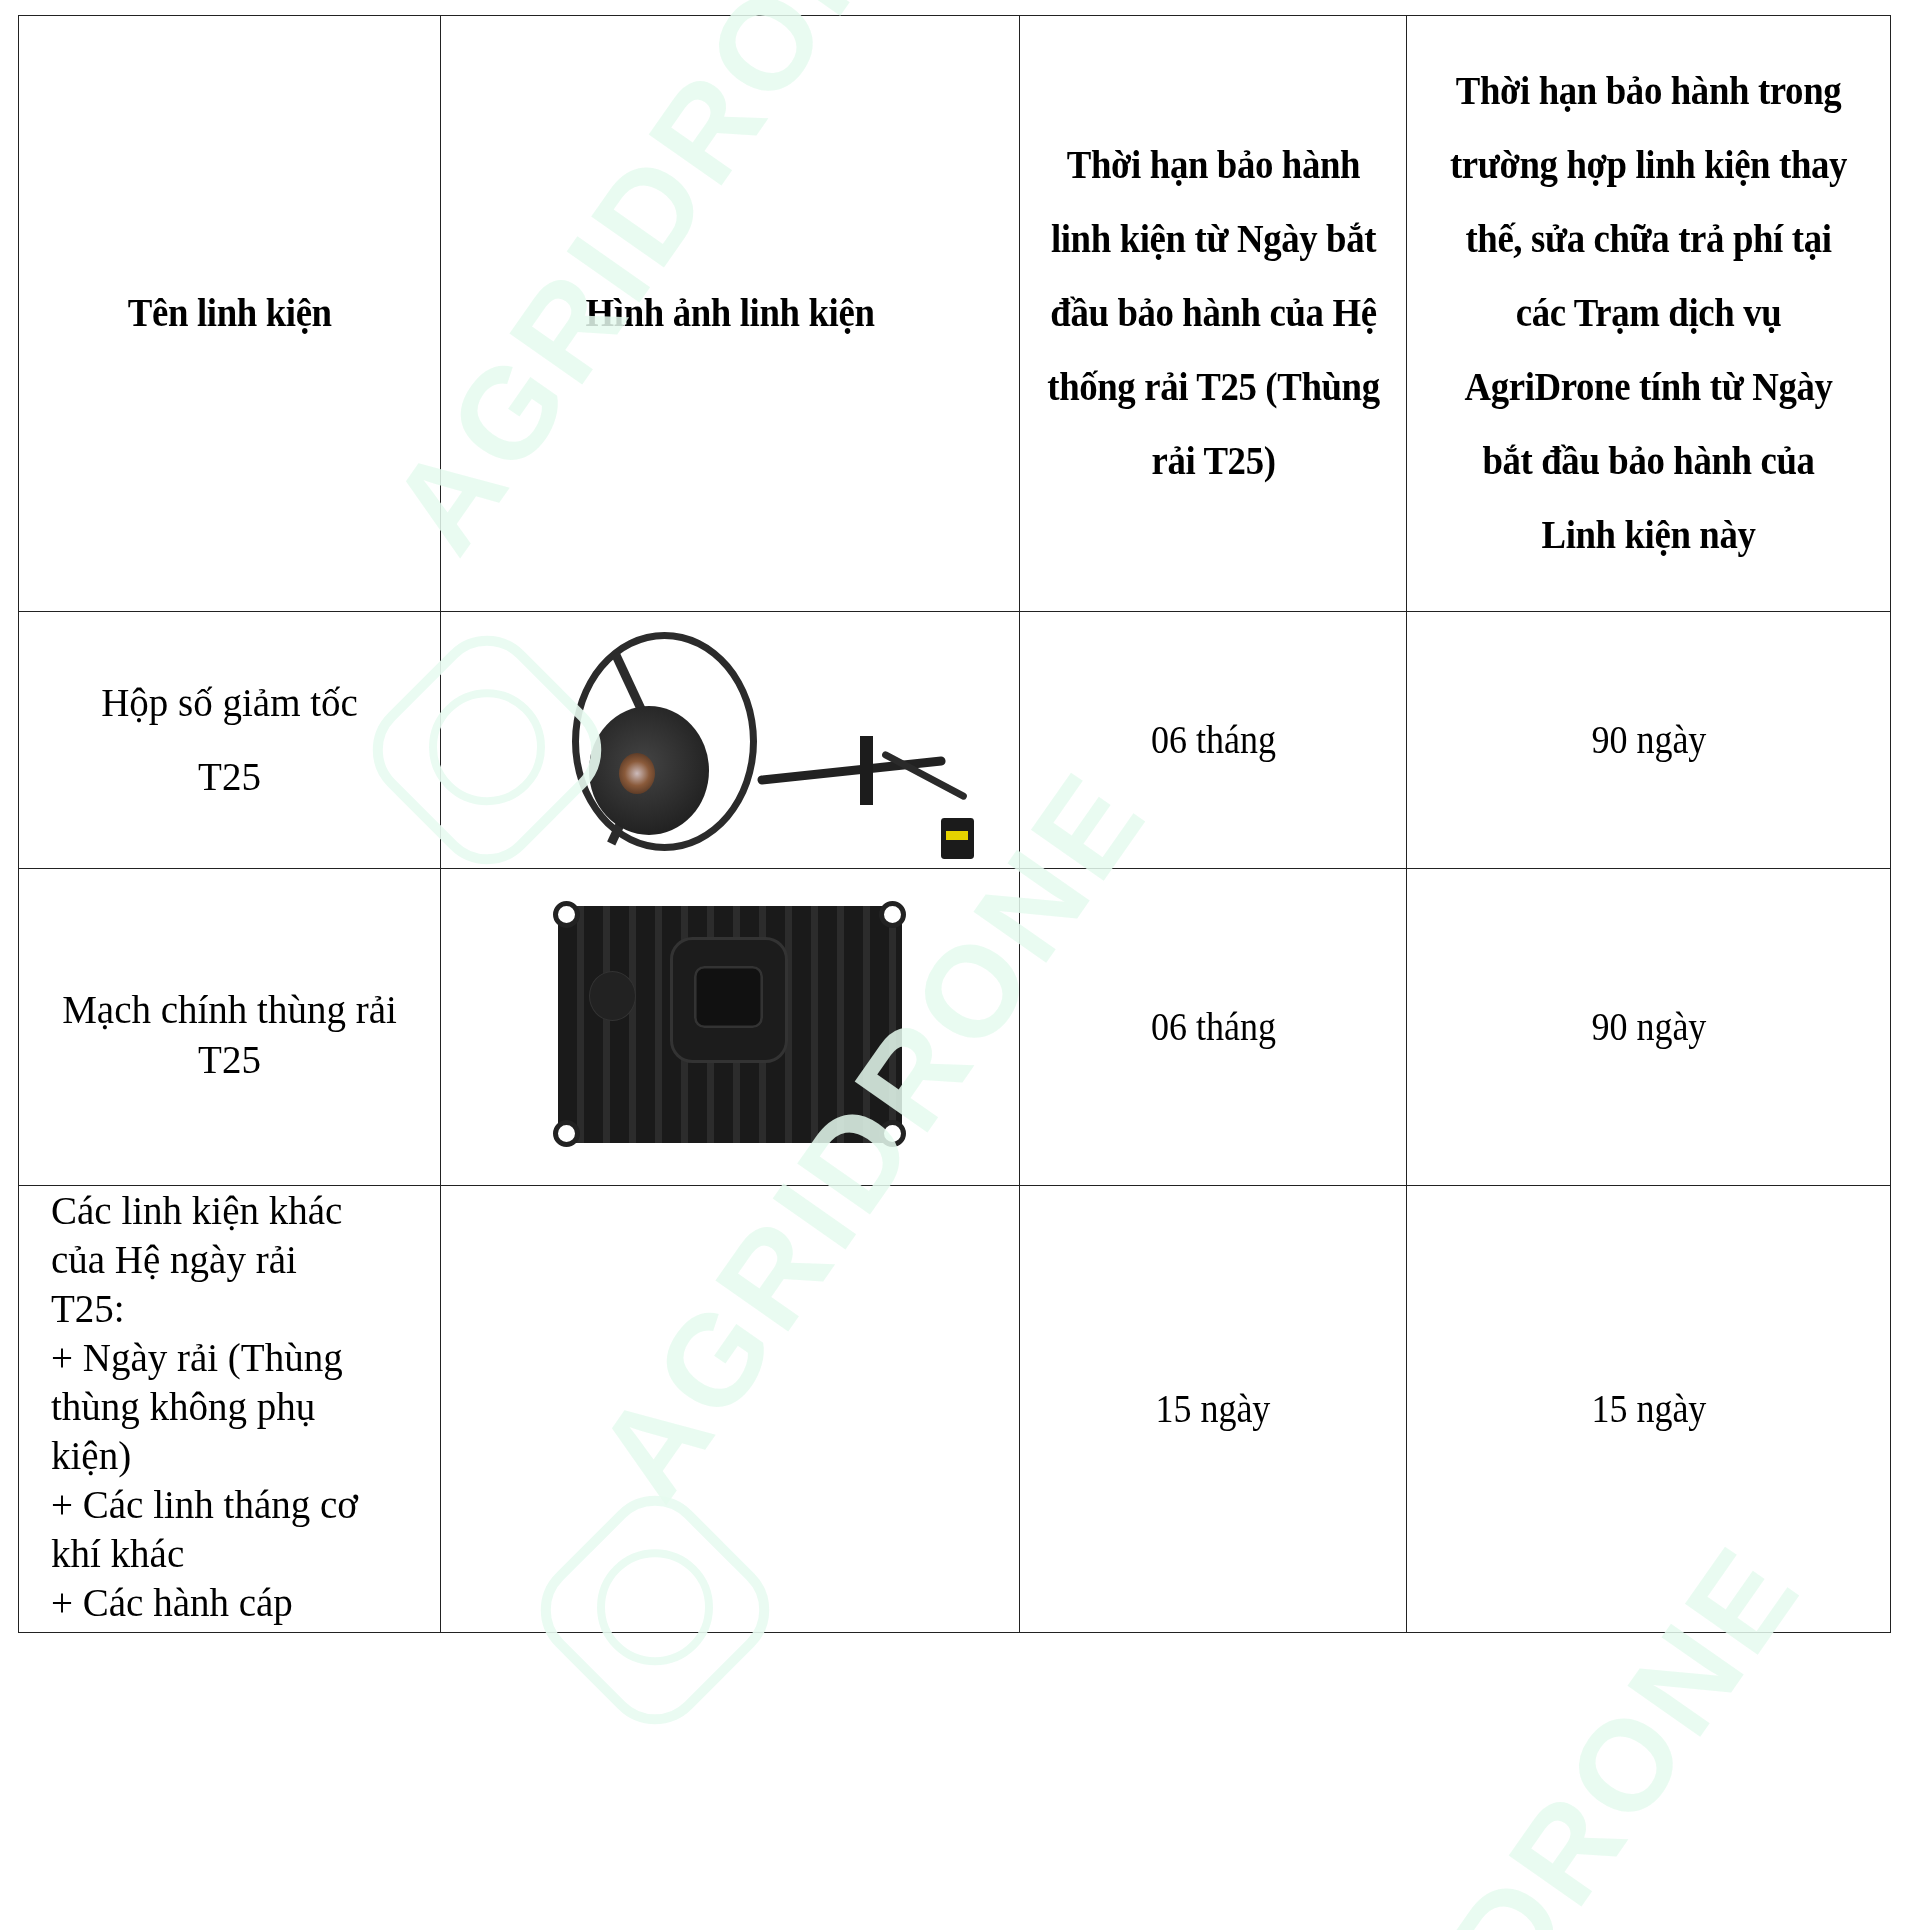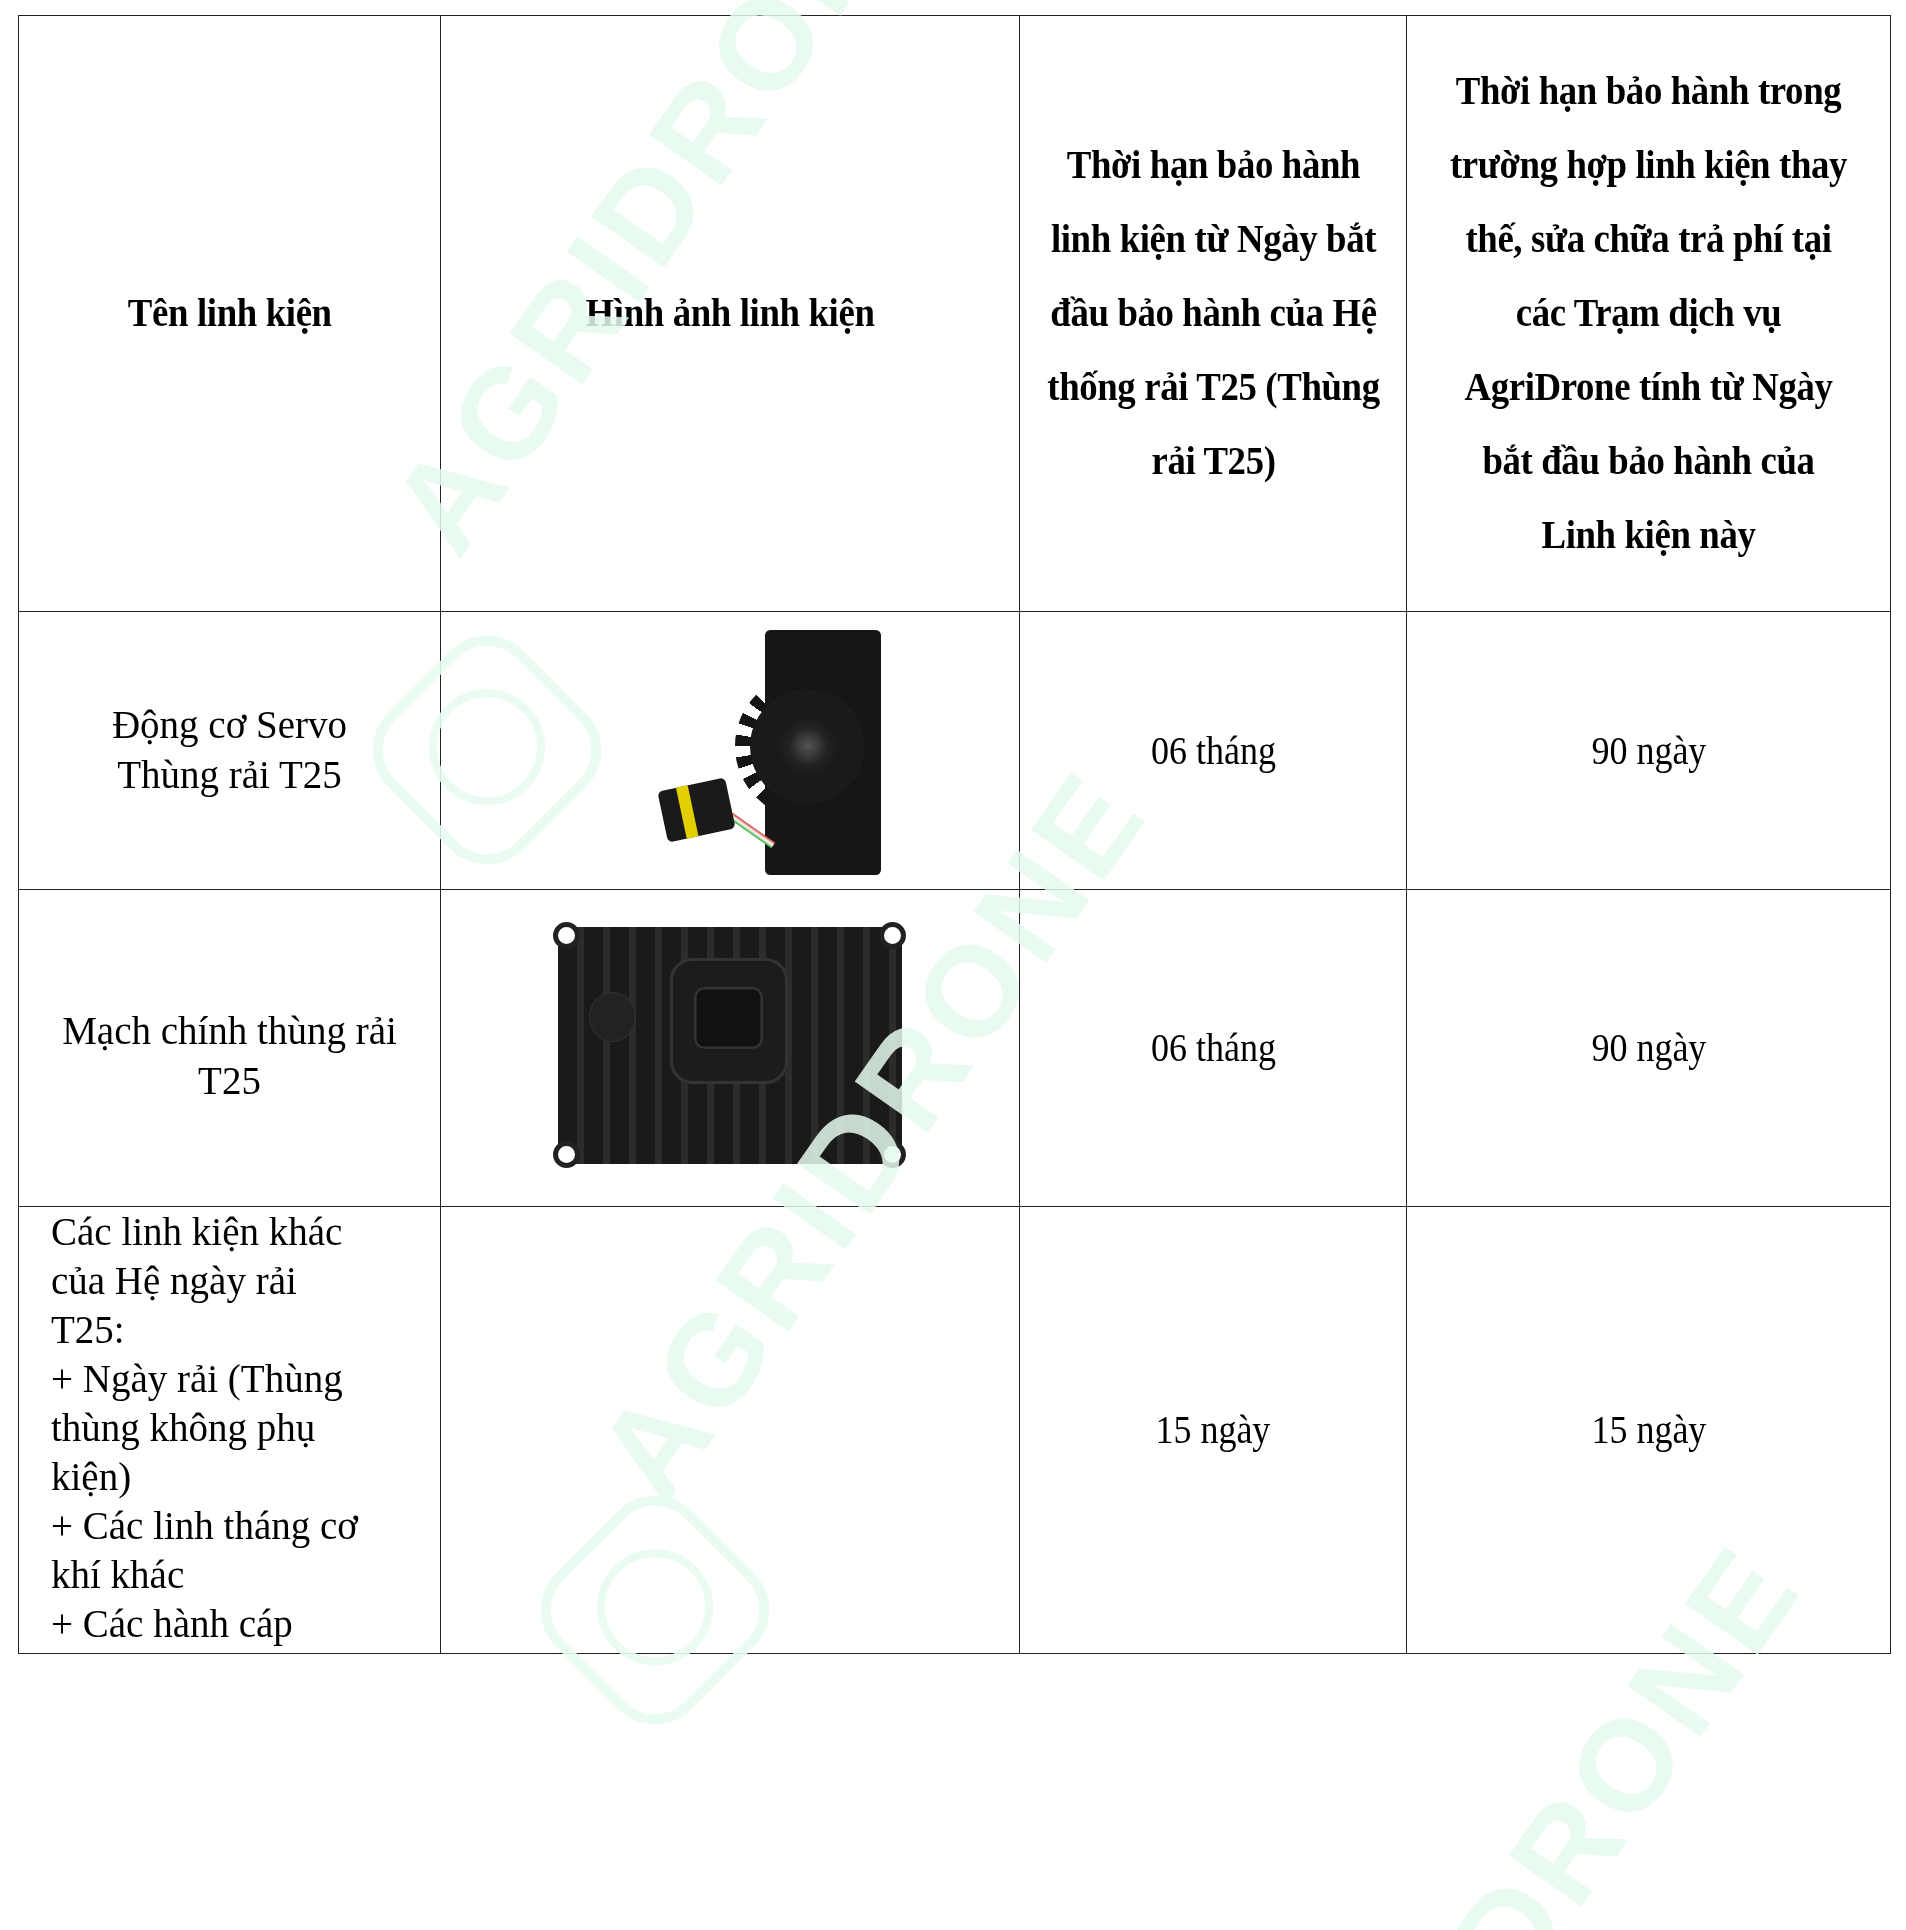--- a/index.html
+++ b/index.html
@@ -240,40 +240,45 @@
       <span class="th-inner">Hình ảnh linh kiện</span>
     </th>
     <th class="h3">
       <span class="th-inner">Thời hạn bảo hành linh kiện từ Ngày bắt đầu bảo hành của Hệ thống rải T25 (Thùng rải T25)</span>
     </th>
     <th class="h4">
       <span class="th-inner">Thời hạn bảo hành trong trường hợp linh kiện thay thế, sửa chữa trả phí tại các Trạm dịch vụ AgriDrone tính từ Ngày bắt đầu bảo hành của Linh kiện này</span>
     </th>
   </tr>
 
-
-  <tr class="r2">
-    <td class="name">
-      <span class="name-inner" style="width:284px;">Động cơ Servo Thùng rải T25</span>
+  <tr class="r1">
+    <td class="name spaced">
+      <span class="name-inner" style="width:284px;">Hộp số giảm tốc T25</span>
     </td>
     <td>
-      <div class="pic pic-servo">
-        <div class="plate"></div>
-            <div class="gear"></div>
-            <div class="wires"></div>
-            <div class="conn"></div>
+      <div class="pic pic-gearbox">
+        <div class="ring"></div>
+            <div class="spoke1"></div>
+            <div class="spoke2"></div>
+        <div class="hub"></div>
+            <div class="shaft"></div>
+        <div class="cable"></div>
+            <div class="cable2"></div>
+            <div class="clip"></div>
+            <div class="plug"></div>
       </div>
     </td>
     <td class="val">
       <span>06 tháng</span>
     </td>
     <td class="val">
       <span>90 ngày</span>
     </td>
   </tr>
+
 
   <tr class="r3">
     <td class="name">
       <span class="name-inner" style="width:344px;margin-top:16px;">Mạch chính thùng rải T25</span>
     </td>
     <td>
       <div class="pic pic-board">
         <div class="body"></div>
         <div class="hole" style="left:3.4px; top:3.4px;"></div>
         <div class="hole" style="left:329px; top:3.4px;"></div>

